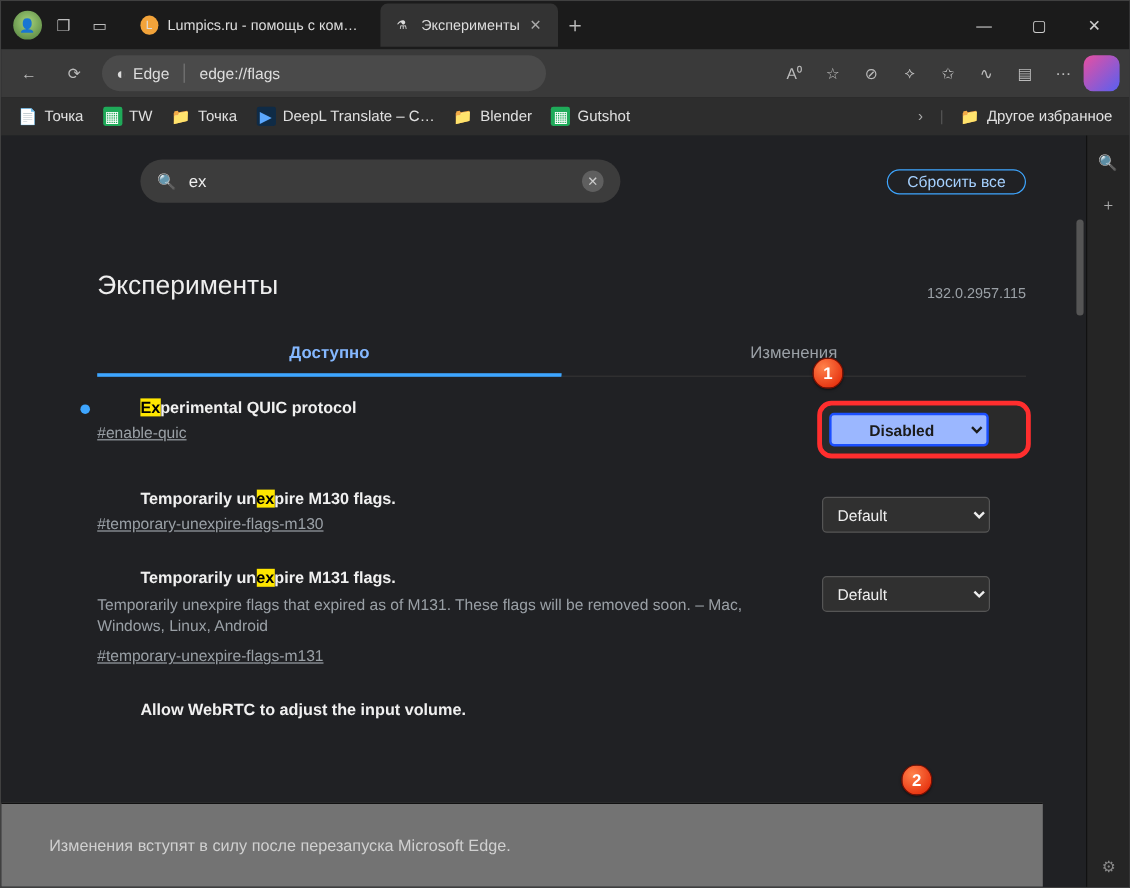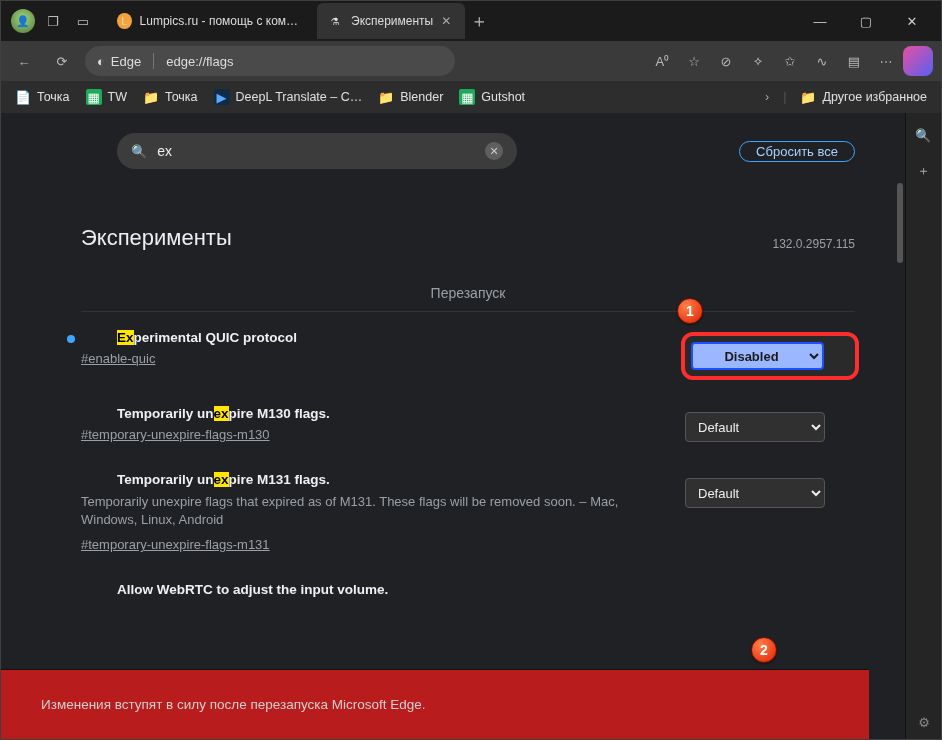--- a/index.html
+++ b/index.html
@@ -145,21 +145,21 @@
     background: radial-gradient(circle at 35% 30%, #ff814a, #e01e00);
     border:1px solid #7a0e00;
     display:flex;align-items:center;justify-content:center;
     color:#fff; font-weight:700; font-size:14px;
     box-shadow: 0 1px 2px rgba(0,0,0,.5);
   }
   .scroll-indicator { position:absolute; right:2px; top: 70px; width:6px; height: 80px; background:#555; border-radius:3px;}
   
   .footer {
     position:absolute; left:0; right:36px; bottom:0; height:70px;
-    background:#b91c1c; border-top:1px solid #111;
+    background:#737373; border-top:1px solid #111;
     display:flex; align-items:center; padding: 0 40px;
   }
   .footer .msg { color:#d0d0d0; font-size:13.5px;}
   .restart-wrap {
     margin-left:auto; outline:4px solid #ff2e2e; border-radius:10px;
     padding: 8px;
   }
   .restart-btn {
     background:#bcd2ff; color:#1b3a7a; border:none;
     border-radius: 18px; padding: 8px 18px; font-size:14px; font-weight:600;
@@ -271,21 +271,22 @@
         </div>
         <button class="resetbtn">Сбросить все</button>
       </div>
 
       <div style="display:flex;align-items:flex-end;margin-top:28px">
         <h1 class="pgtitle">Эксперименты</h1>
         <span style="margin-left:auto;color:#9aa0a6;font-size:12px">132.0.2957.115</span>
       </div>
 
       <div class="tabs-nav">
-        <div class="navtab">Перезапуск</div>
+        <div class="navtab active">Доступно</div>
+        <div class="navtab">Изменения</div>
       </div>
 
       <div class="flaglist">
 
         <div class="flag" style="position:relative">
           <span class="dot"></span>
           <div class="info">
             <div class="ftitle"><span class="hl">Ex</span><span>perimental QUIC protocol</span></div>
             <a class="fanchor">#enable-quic</a>
           </div>

